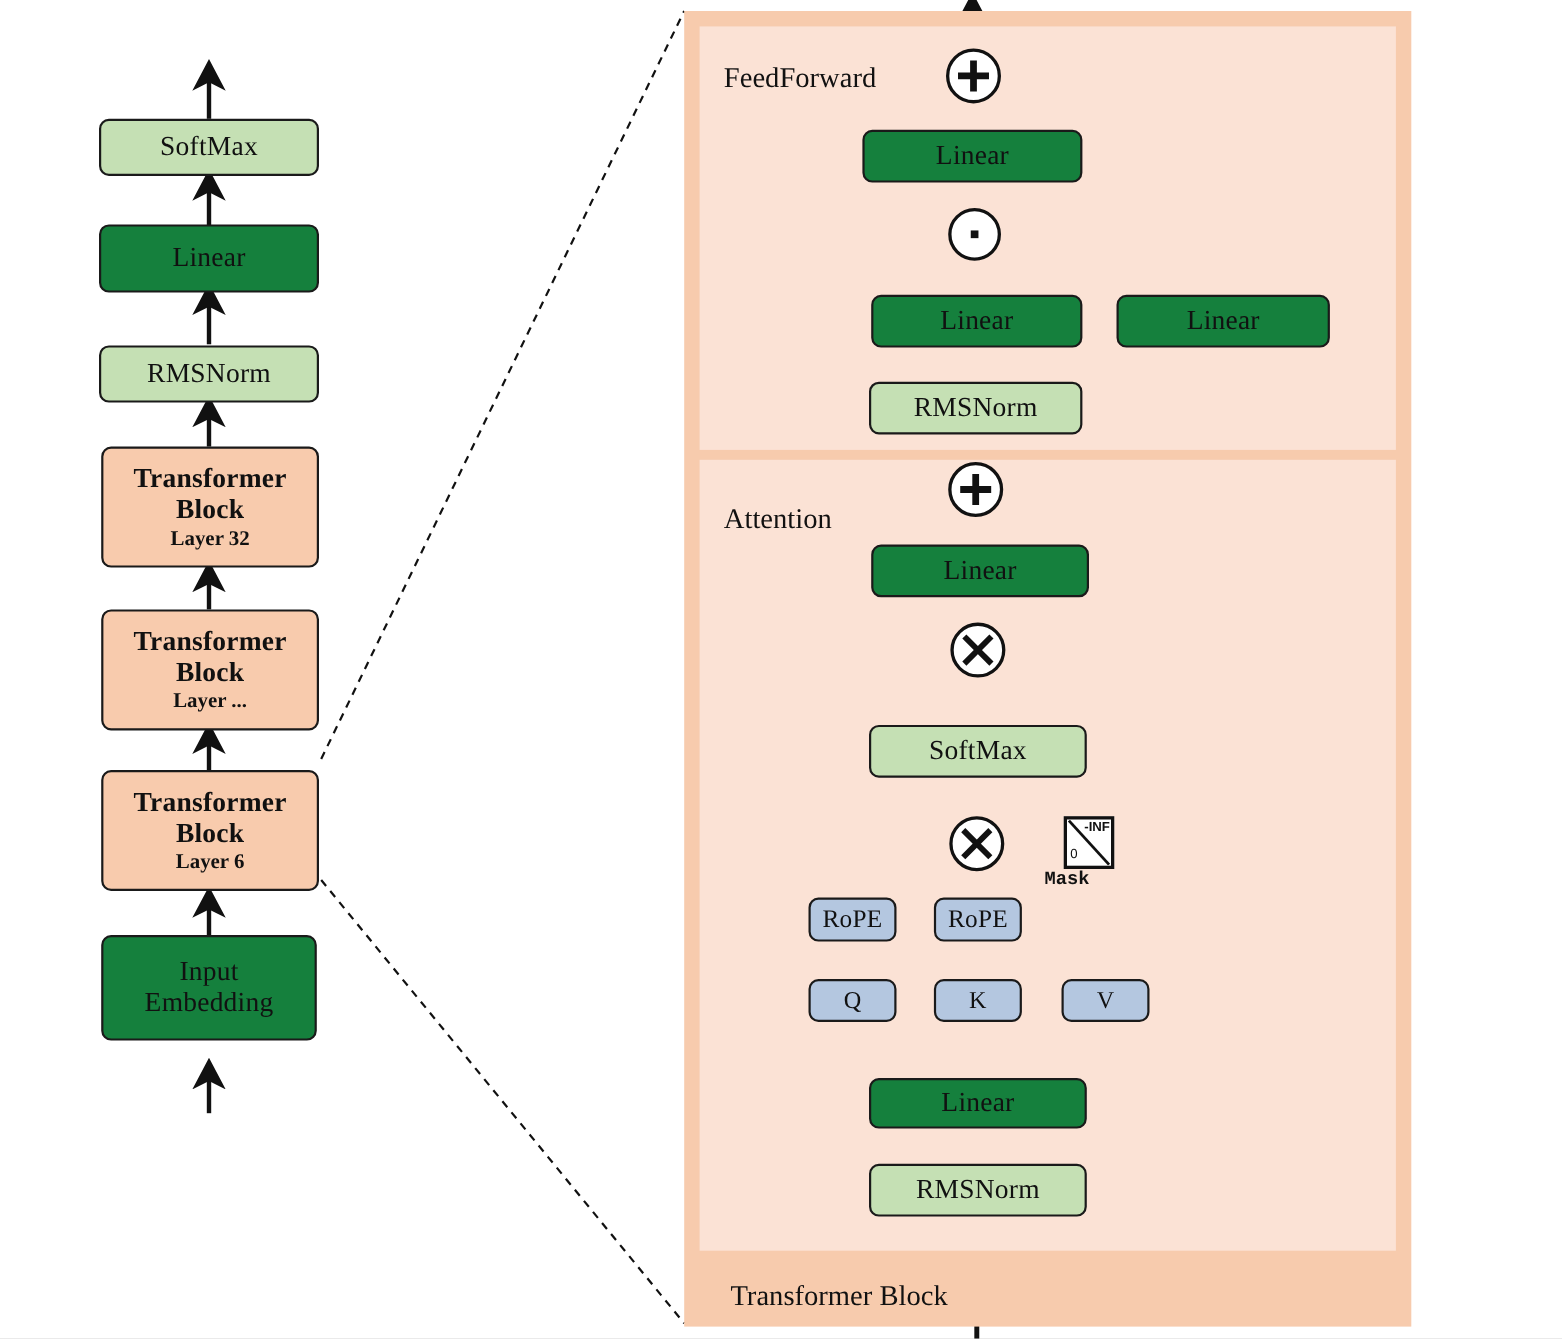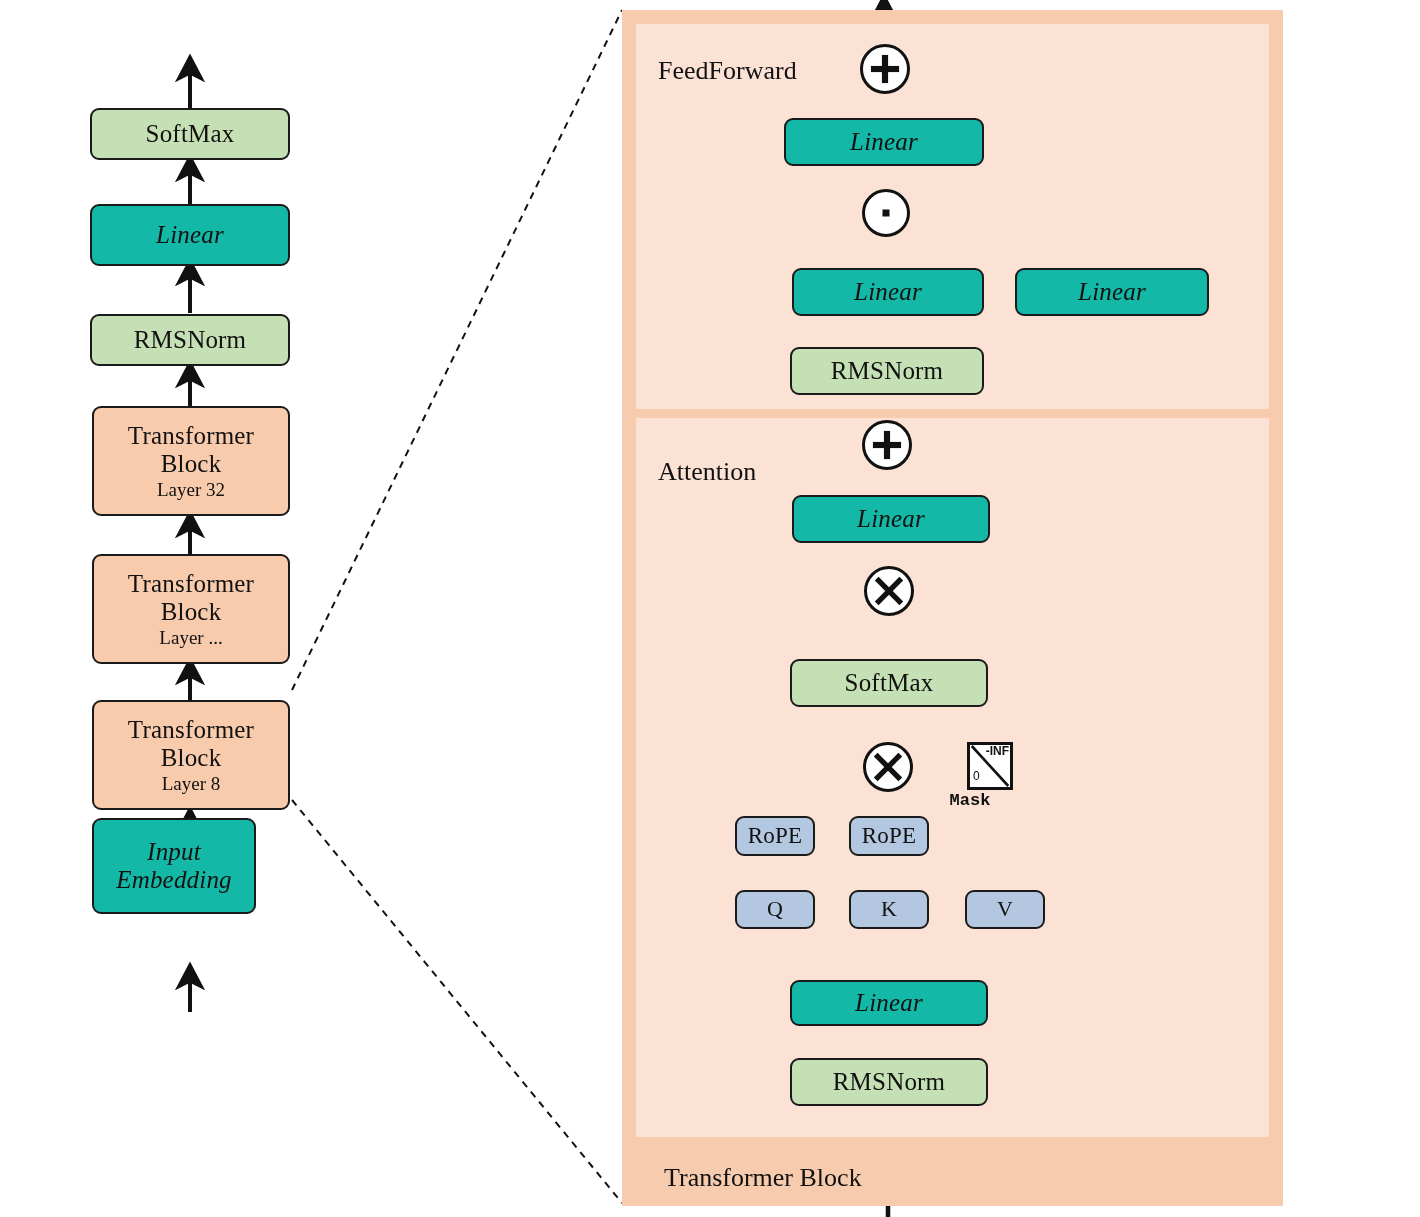--- a/index.html
+++ b/index.html
@@ -29,24 +29,24 @@
     flex-direction:column;
     align-items:center;
     justify-content:center;
     border:2.5px solid #1a1a1a;
     border-radius:9px;
     text-align:center;
     line-height:1.12;
     color:#111111;
     z-index:6;
   }
-  .n-blue   { background:#14b8a6;font-style:italic; }
+  .n-blue   { background:#15803d; }
   .n-blue2  { background:#b4c7e0; }
   .n-green  { background:#c5e0b4; }
-  .n-orange { background:#f8cbad; }
+  .n-orange { background:#f8cbad;font-weight:bold; }
 
   .node .ttl{ font-size:25px; letter-spacing:.2px;}
   .node .sub{ font-size:19px; margin-top:1px;}
   .node.small .ttl{ font-size:22px;}
   .node.tiny .ttl{ font-size:23px;}
 
   
   .panel{
     position:absolute;
     box-sizing:border-box;
@@ -207,24 +207,24 @@
 
   <div class="node n-orange" style="left:92px; top:554px; width:198px; height:110px;">
     <div class="ttl">Transformer</div>
     <div class="ttl">Block</div>
     <div class="sub">Layer ...</div>
   </div>
 
   <div class="node n-orange" style="left:92px; top:700px; width:198px; height:110px;">
     <div class="ttl">Transformer</div>
     <div class="ttl">Block</div>
-    <div class="sub">Layer 8</div>
-  </div>
-
-  <div class="node n-blue" style="left:92px; top:818px; width:164px; height:96px;">
+    <div class="sub">Layer 6</div>
+  </div>
+
+  <div class="node n-blue" style="left:92px; top:850px; width:196px; height:96px;">
     <div class="ttl">Input</div>
     <div class="ttl">Embedding</div>
   </div>
 
   <div class="panel panel-outer" style="left:622px; top:10px; width:661px; height:1196px;"></div>
 
   <div class="panel panel-inner" style="left:636px; top:24px; width:633px; height:385px;"></div>
 
   <div class="panel panel-inner" style="left:636px; top:418px; width:633px; height:719px;"></div>
 

